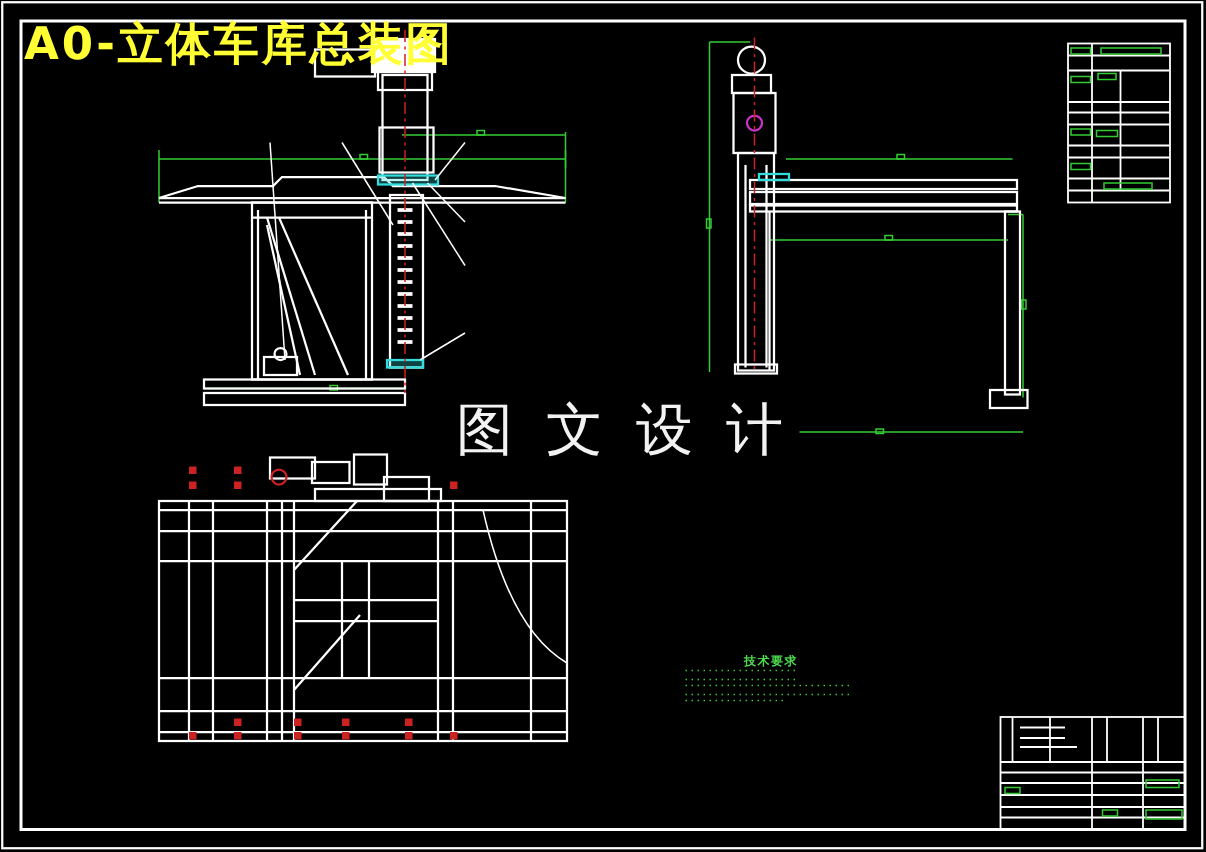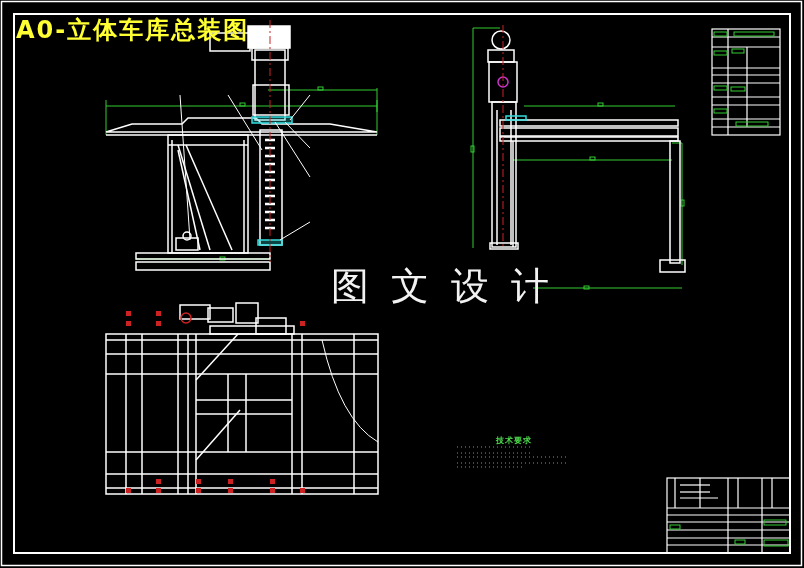--- a/index.html
+++ b/index.html
@@ -1,19 +1,19 @@
 <!DOCTYPE html>
 <html><head>
 <meta charset="utf-8">
 <style>
   html,body{margin:0;padding:0;background:#000;}
   body{width:804px;height:568px;position:relative;overflow:hidden;font-family:"DejaVu Sans",sans-serif;}
   #canvas{position:absolute;left:0;top:0;width:804px;height:568px;}
-  .title{position:absolute;left:16px;top:14px;color:#ffff33;font-family:"DejaVu Sans",sans-serif;font-size:24px;font-weight:bold;letter-spacing:2px;line-height:32px;white-space:nowrap;}
-  .watermark{position:absolute;left:304px;top:262px;color:#f2f2f2;font-family:"DejaVu Serif",serif;font-size:38px;letter-spacing:22px;line-height:48px;white-space:nowrap;margin-left:27px;}
+  .title{position:absolute;left:16px;top:14px;color:#ffff33;font-family:"DejaVu Sans",sans-serif;font-size:30px;font-weight:bold;letter-spacing:2px;line-height:32px;white-space:nowrap;}
+  .watermark{position:absolute;left:304px;top:262px;color:#f2f2f2;font-family:"DejaVu Serif",serif;font-size:38px;letter-spacing:22px;line-height:48px;white-space:nowrap;}
   .notes-title{position:absolute;left:496px;top:435px;color:#4ddb4d;font-size:8px;font-weight:bold;letter-spacing:1px;text-align:center;}
 </style>
 </head>
 <body>
 
 <svg id="canvas" viewBox="0 0 804 568" xmlns="http://www.w3.org/2000/svg">
 
   <g fill="none" stroke="#fff">
     <rect x="1.5" y="1.5" width="800" height="564" stroke-width="1.5"></rect>
     <rect x="14" y="14" width="776" height="539" stroke-width="2"></rect>

